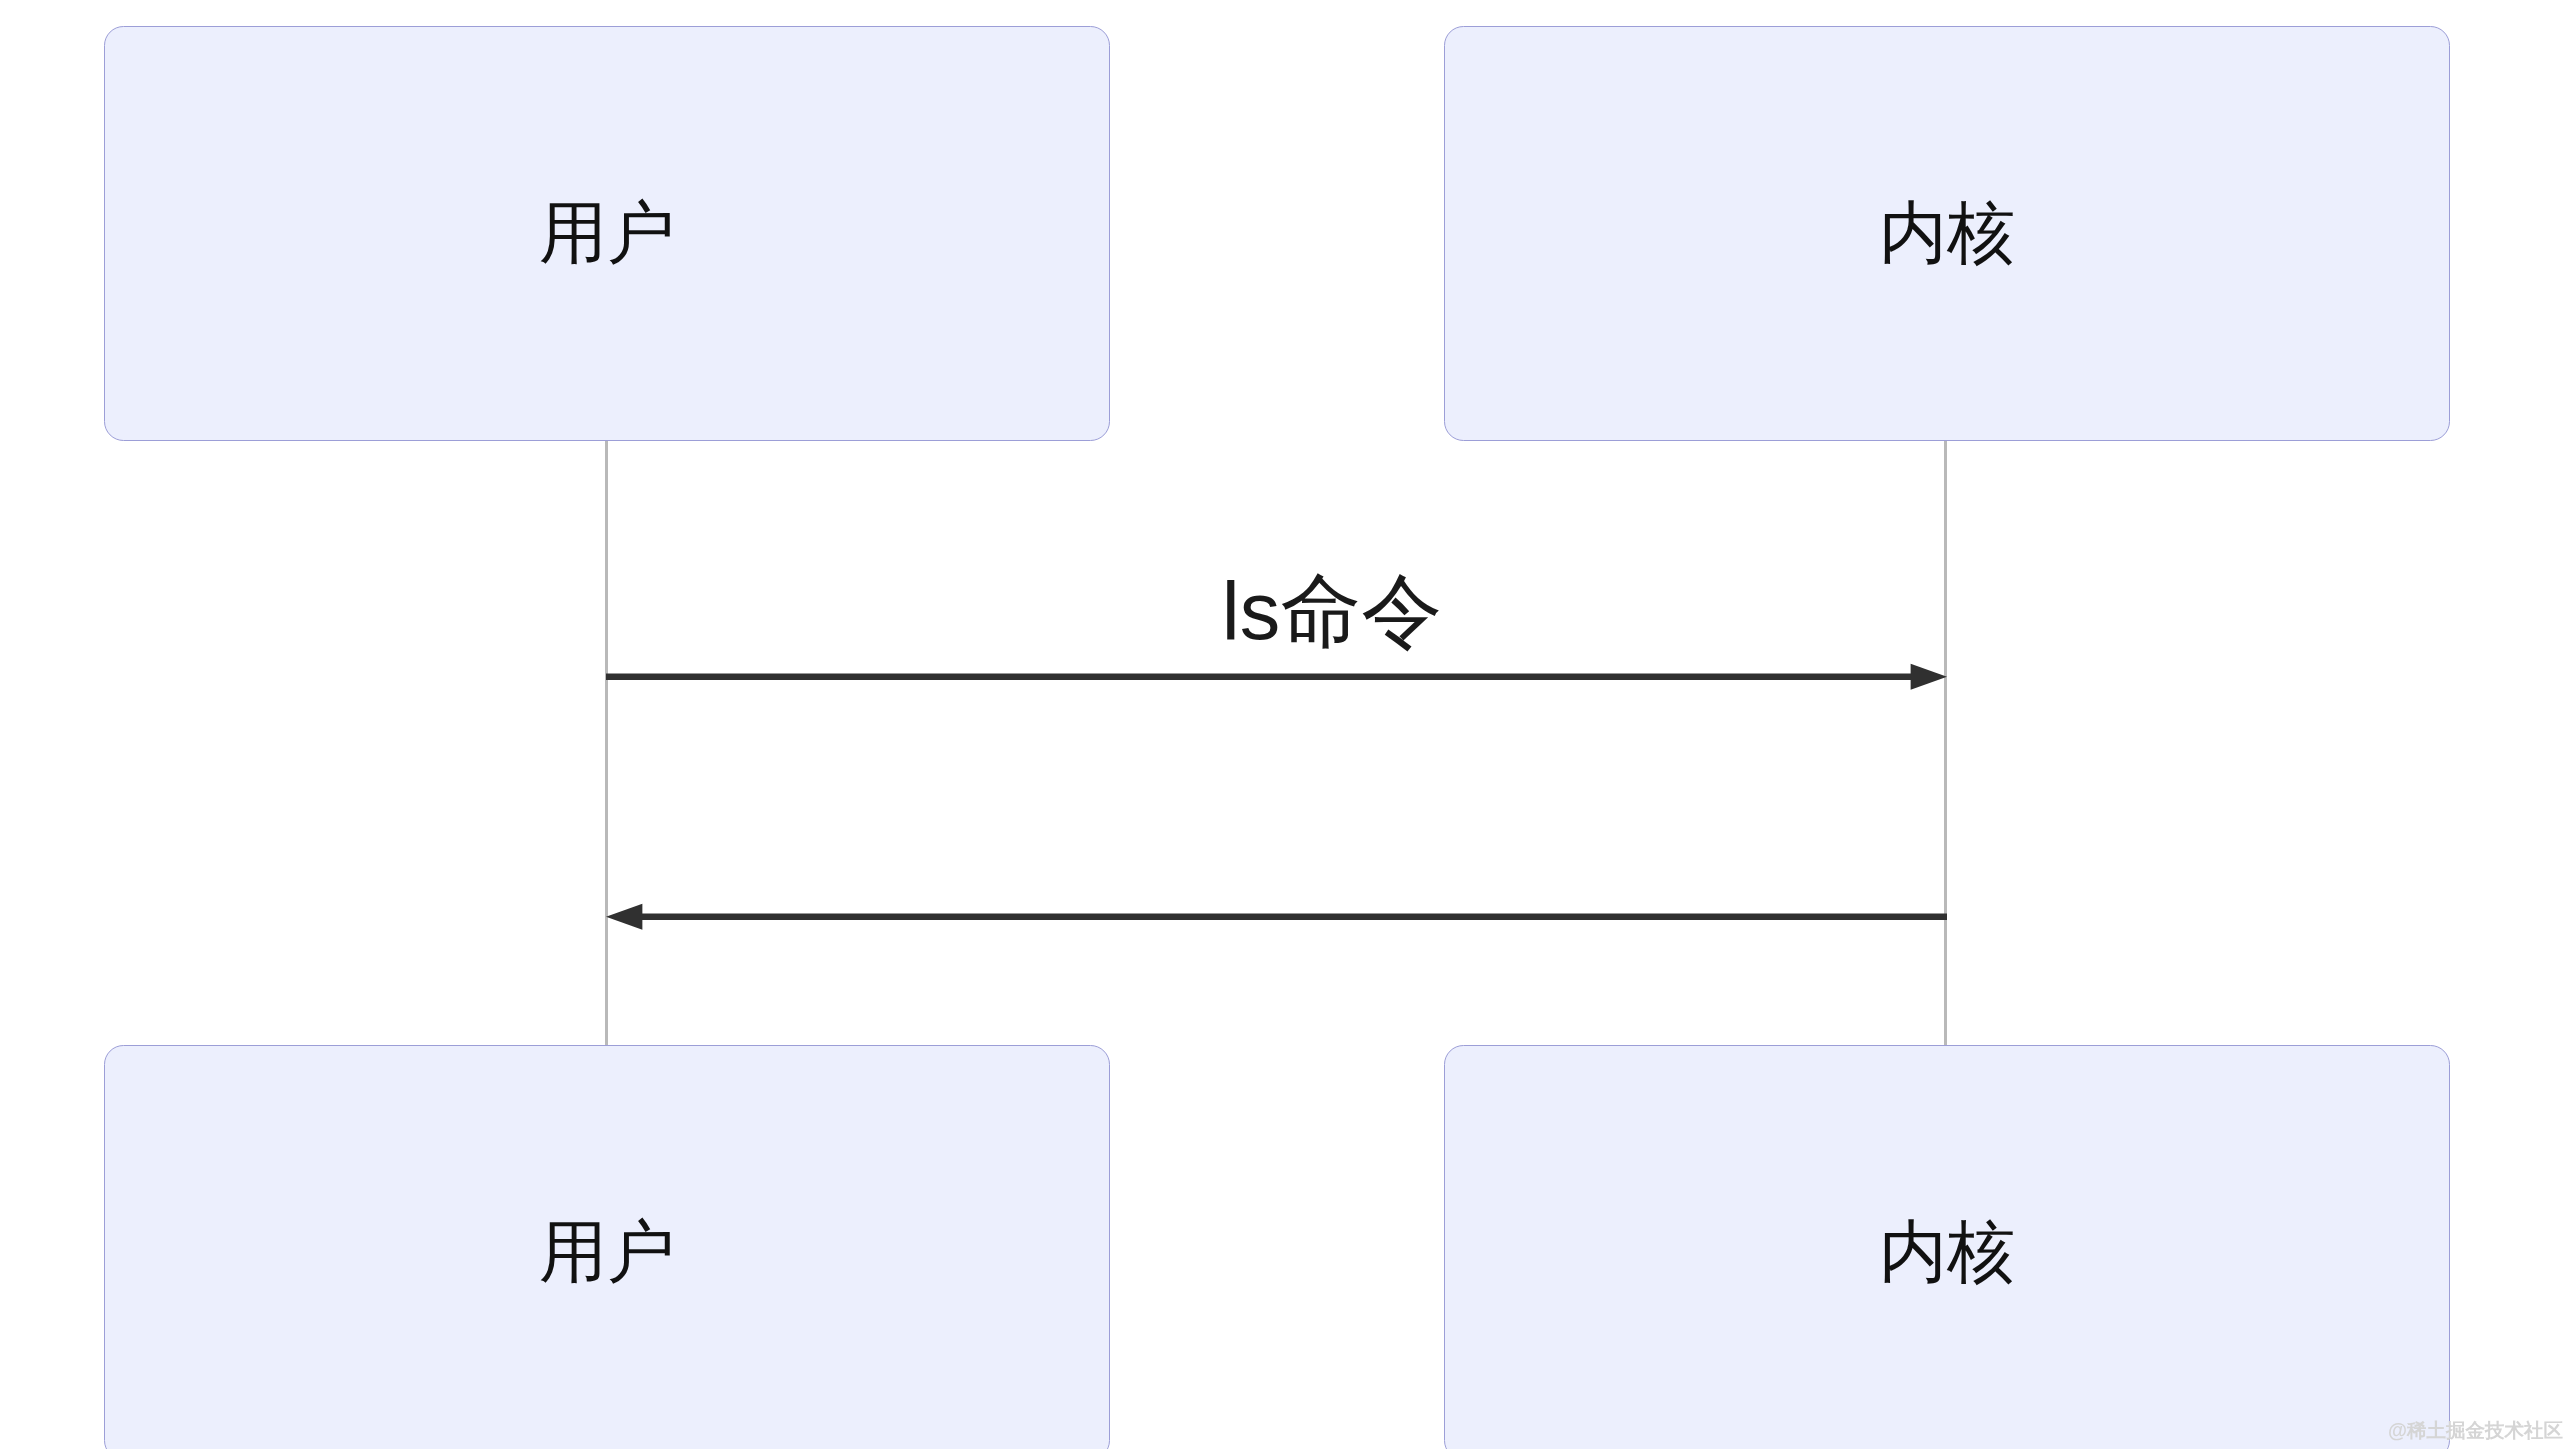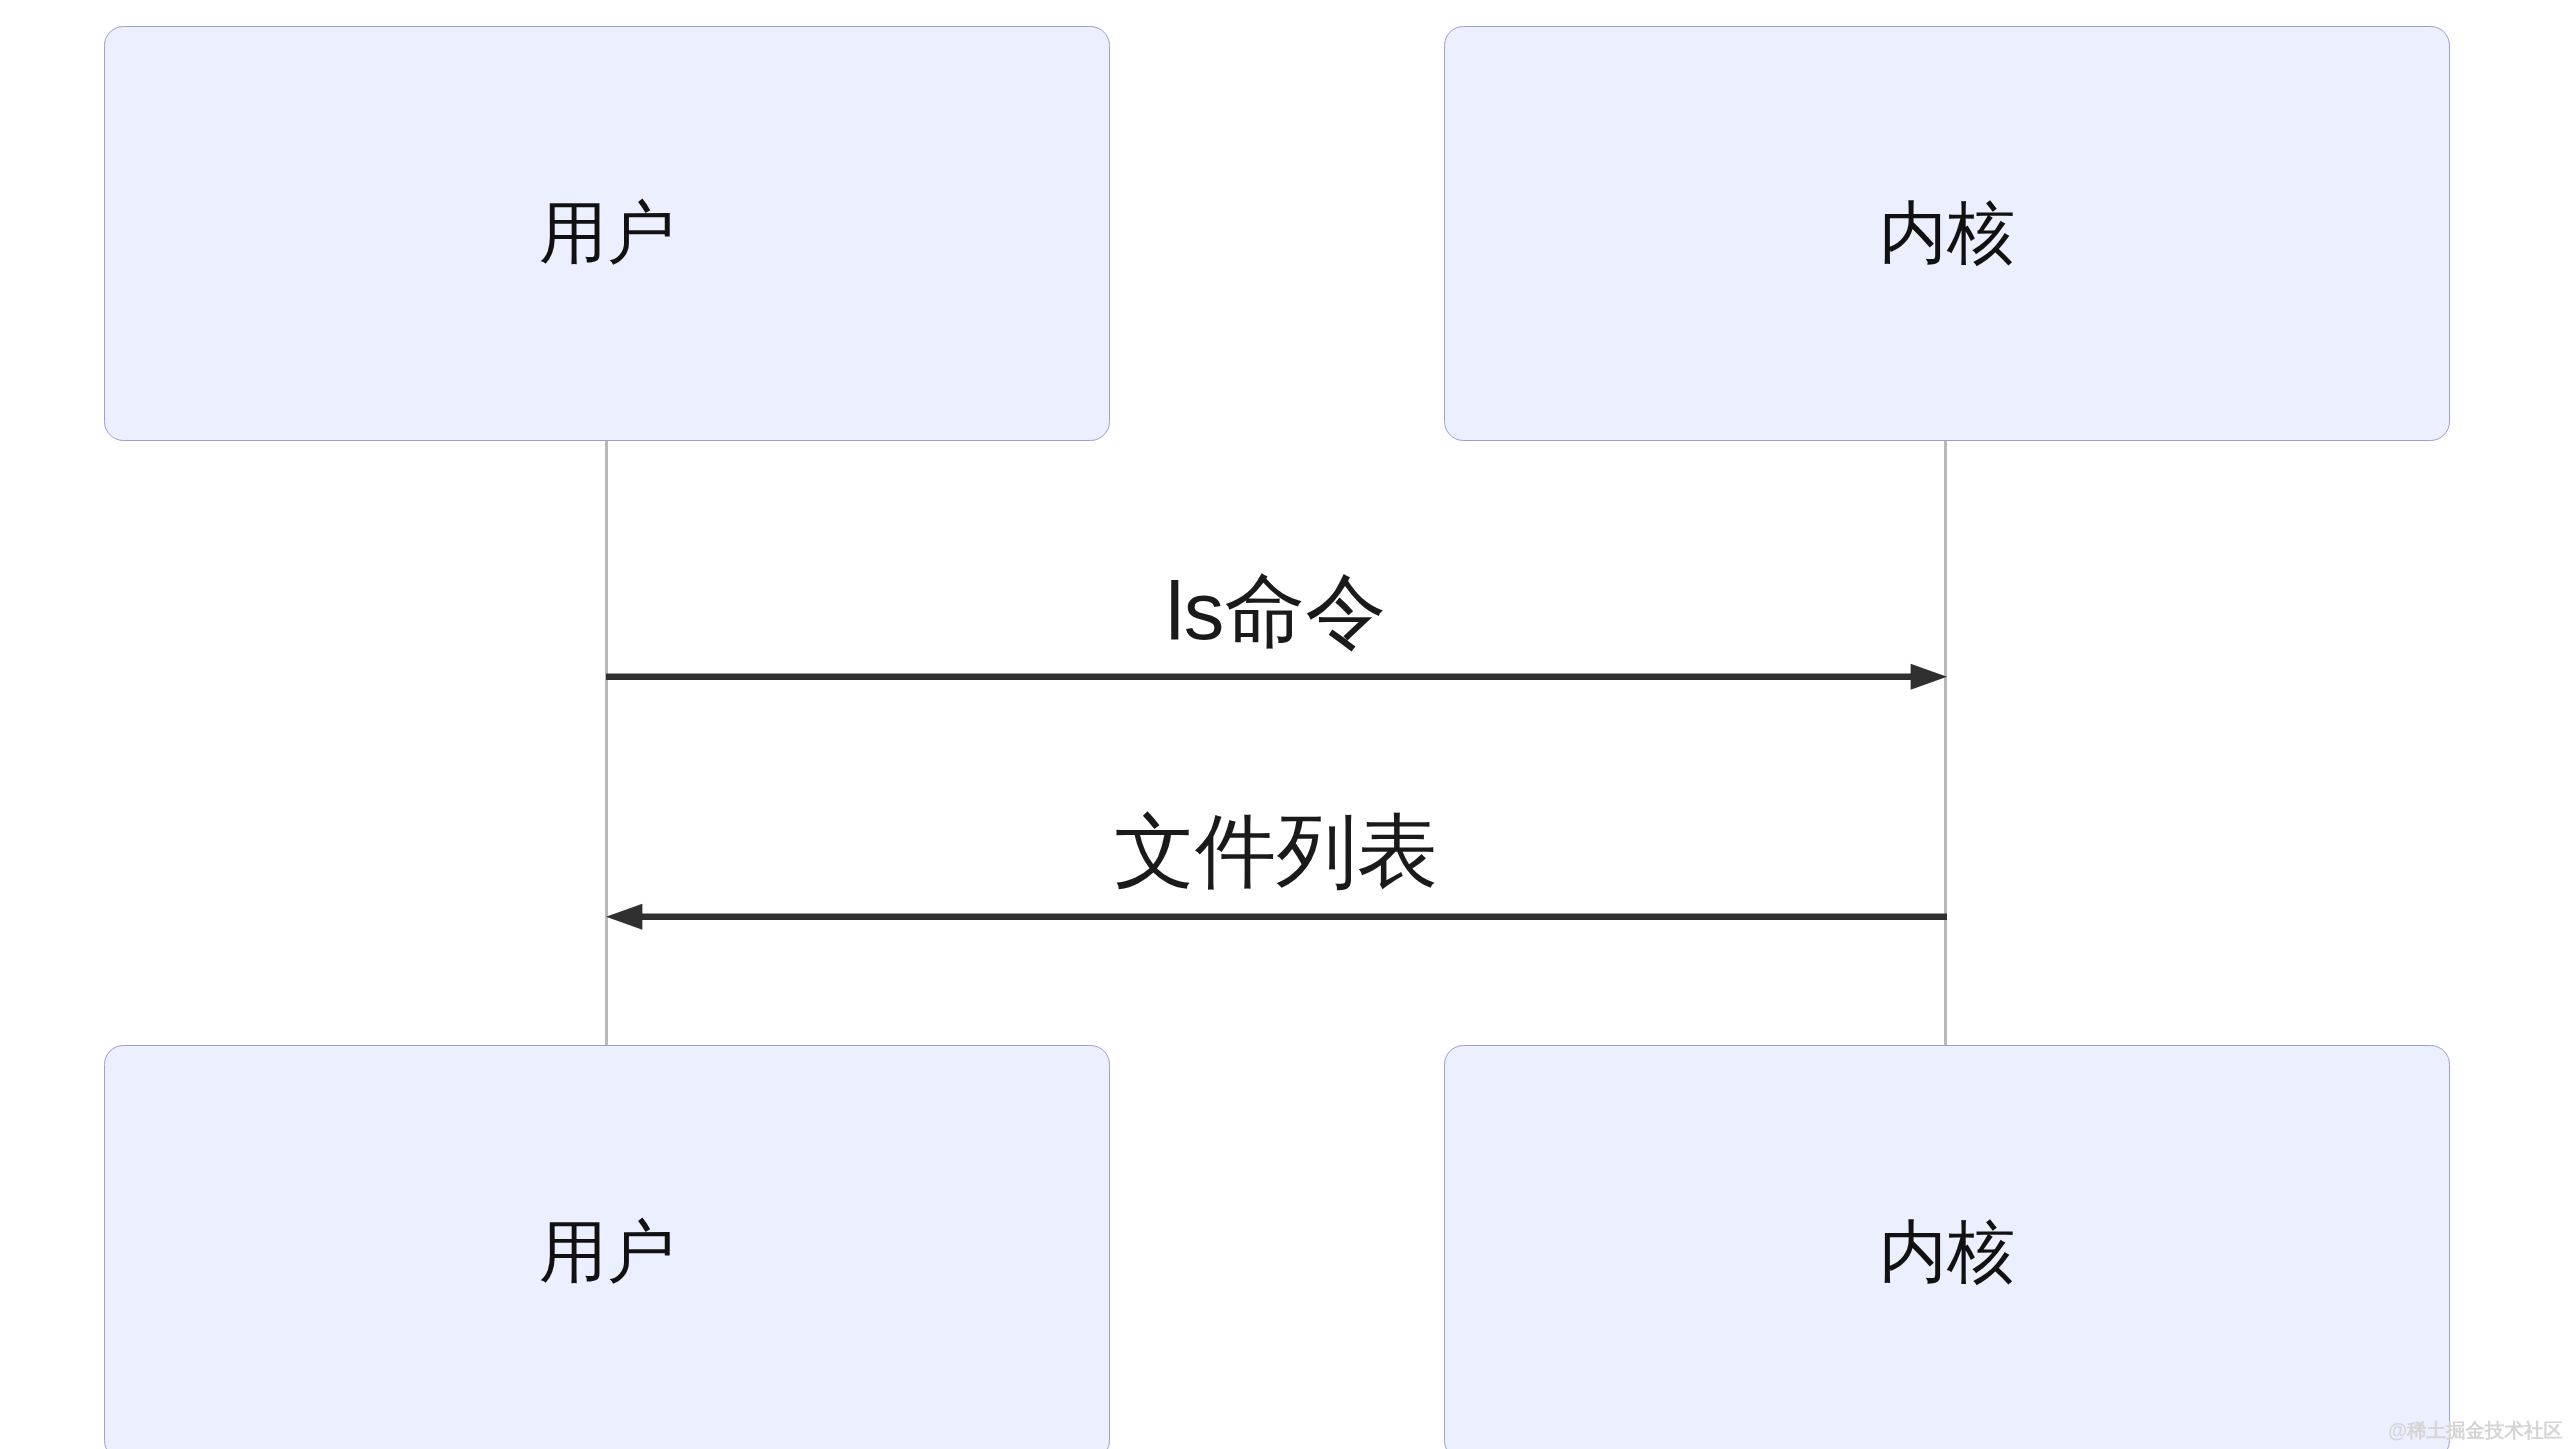--- a/index.html
+++ b/index.html
@@ -71,23 +71,22 @@
     <span class="node-label">用户</span>
   </div>
   <div class="node" style="left: 1444px; top: 1045px; width: 1006px; height: 415px;">
     <span class="node-label">内核</span>
   </div>
 
   <svg style="position:absolute; left:606px; top:669px; overflow:visible;" width="1341" height="26" viewBox="0 0 2066 40">
     <line x1="0" y1="12" x2="2030" y2="12" stroke="#303030" stroke-width="10"></line>
     <polygon points="2066,12 2010,-8 2010,32" fill="#303030"></polygon>
   </svg>
-  <div class="msg-label" style="left: 1276px; top: 558px;">ls命令</div>
+  <div class="msg-label" style="left: 1332px; top: 558px;">ls命令</div>
 
   <svg style="position:absolute; left:606px; top:909px; overflow:visible;" width="1341" height="26" viewBox="0 0 2066 40">
     <line x1="36" y1="12" x2="2066" y2="12" stroke="#303030" stroke-width="10"></line>
     <polygon points="0,12 56,-8 56,32" fill="#303030"></polygon>
   </svg>
-  <div class="msg-label" style="left: 1276px; top: 798px;">文件列表</div>
 
   <div class="watermark">@稀土掘金技术社区</div>
 </div>
 
 
 </body></html>

